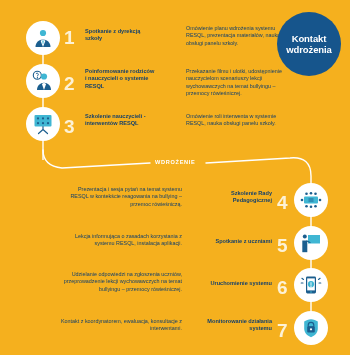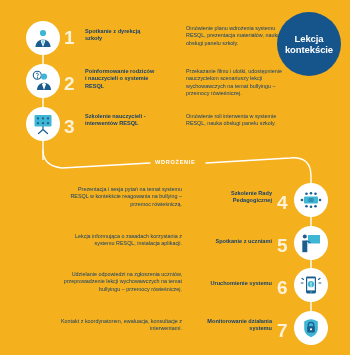--- a/index.html
+++ b/index.html
@@ -123,22 +123,22 @@
     <path d="M43 38 L43 160" stroke="#ffffff" stroke-width="1.4" fill="none"></path>
 
     <path d="M43 150 Q43 166 62 168 L150 163" stroke="#ffffff" stroke-width="1.4" fill="none" stroke-linecap="round"></path>
     <path d="M206 163 L290 158 Q311 156 311 176 L311 200" stroke="#ffffff" stroke-width="1.4" fill="none" stroke-linecap="round"></path>
 
     <path d="M311 196 L311 336" stroke="#ffffff" stroke-width="1.4" fill="none"></path>
   </svg>
 
   <div class="title-badge">
     <div>
-      <div>Lekcja</div>
-      <div>kontekście</div>
+      <div>Kontakt</div>
+      <div>wdrożenia</div>
     </div>
   </div>
 
   <div class="row left">
     <div class="icon-bubble" style="left:26px; top:21px;">
       <svg width="24" height="24" viewBox="0 0 24 24">
         <circle cx="12" cy="7" r="3.1" fill="#3fb6d3"></circle>
         <path d="M4.5 21c0-4.4 3.4-7.4 7.5-7.4s7.5 3 7.5 7.4z" fill="#1b5e8e"></path>
         <path d="M12 13.6l-2.4 1.2 2.4 6.2 2.4-6.2z" fill="#ffffff"></path>
         <path d="M11.2 14.6h1.6l-0.5 3.4h-0.6z" fill="#3fb6d3"></path>

